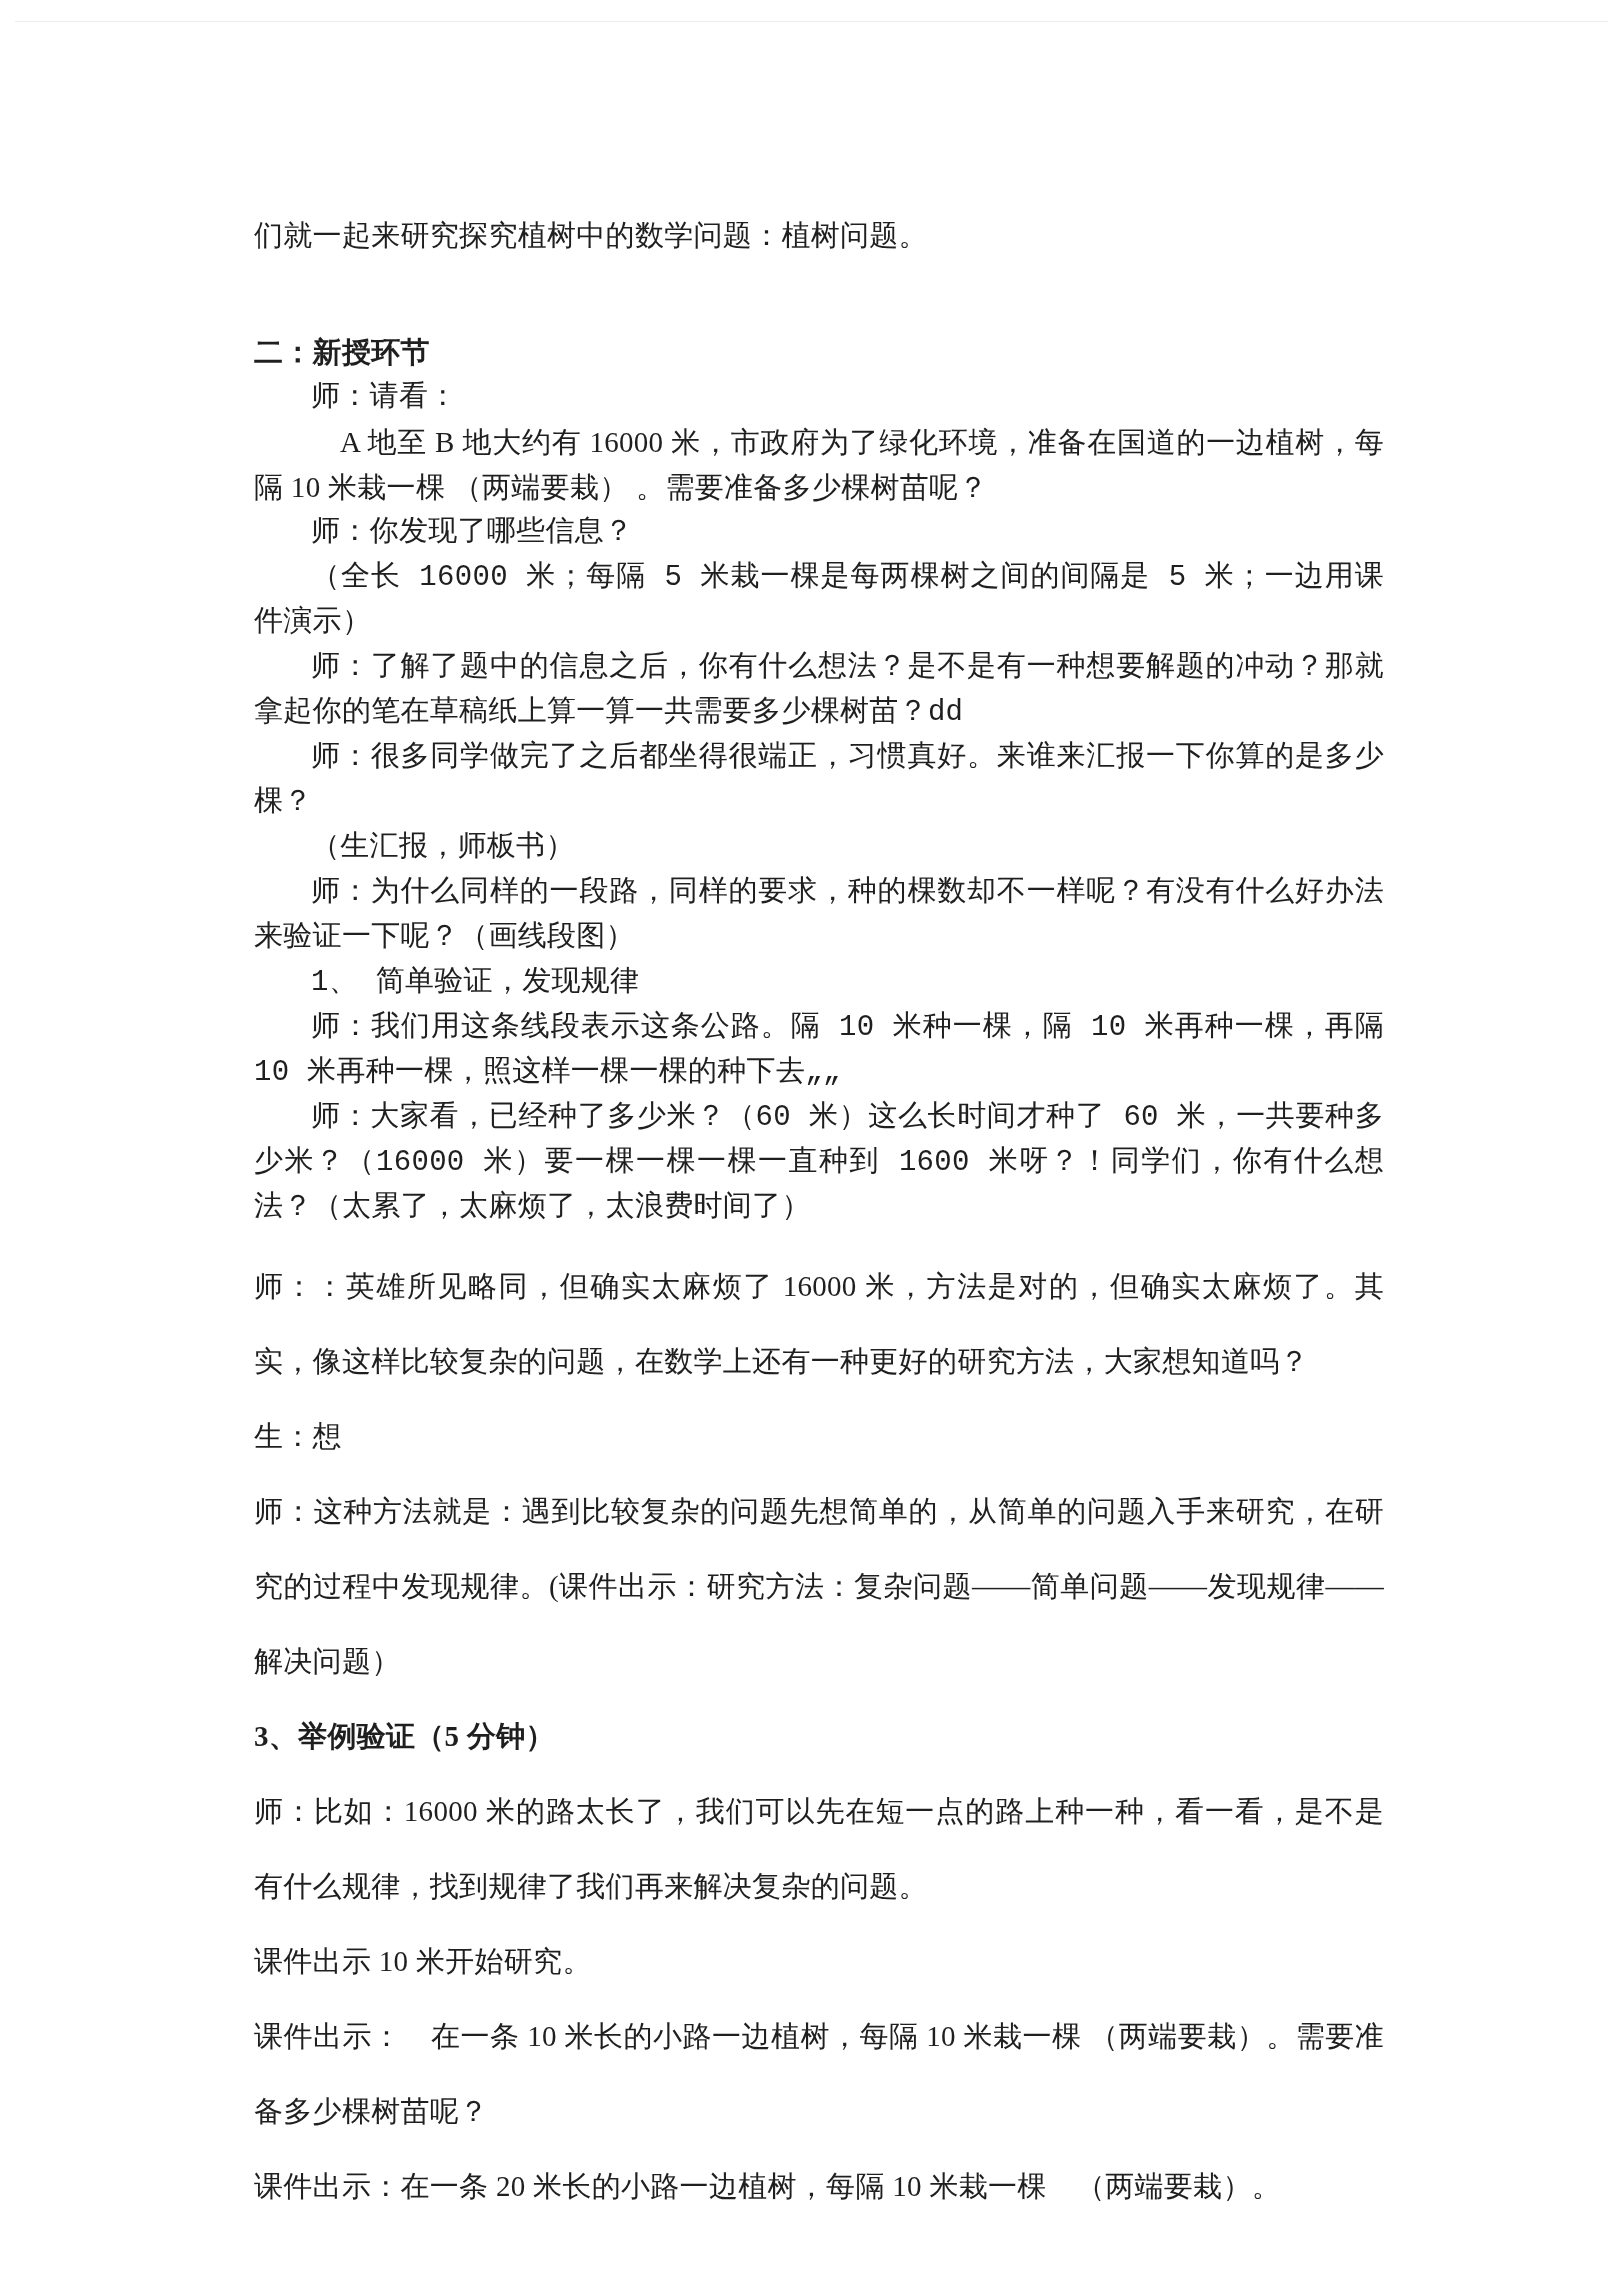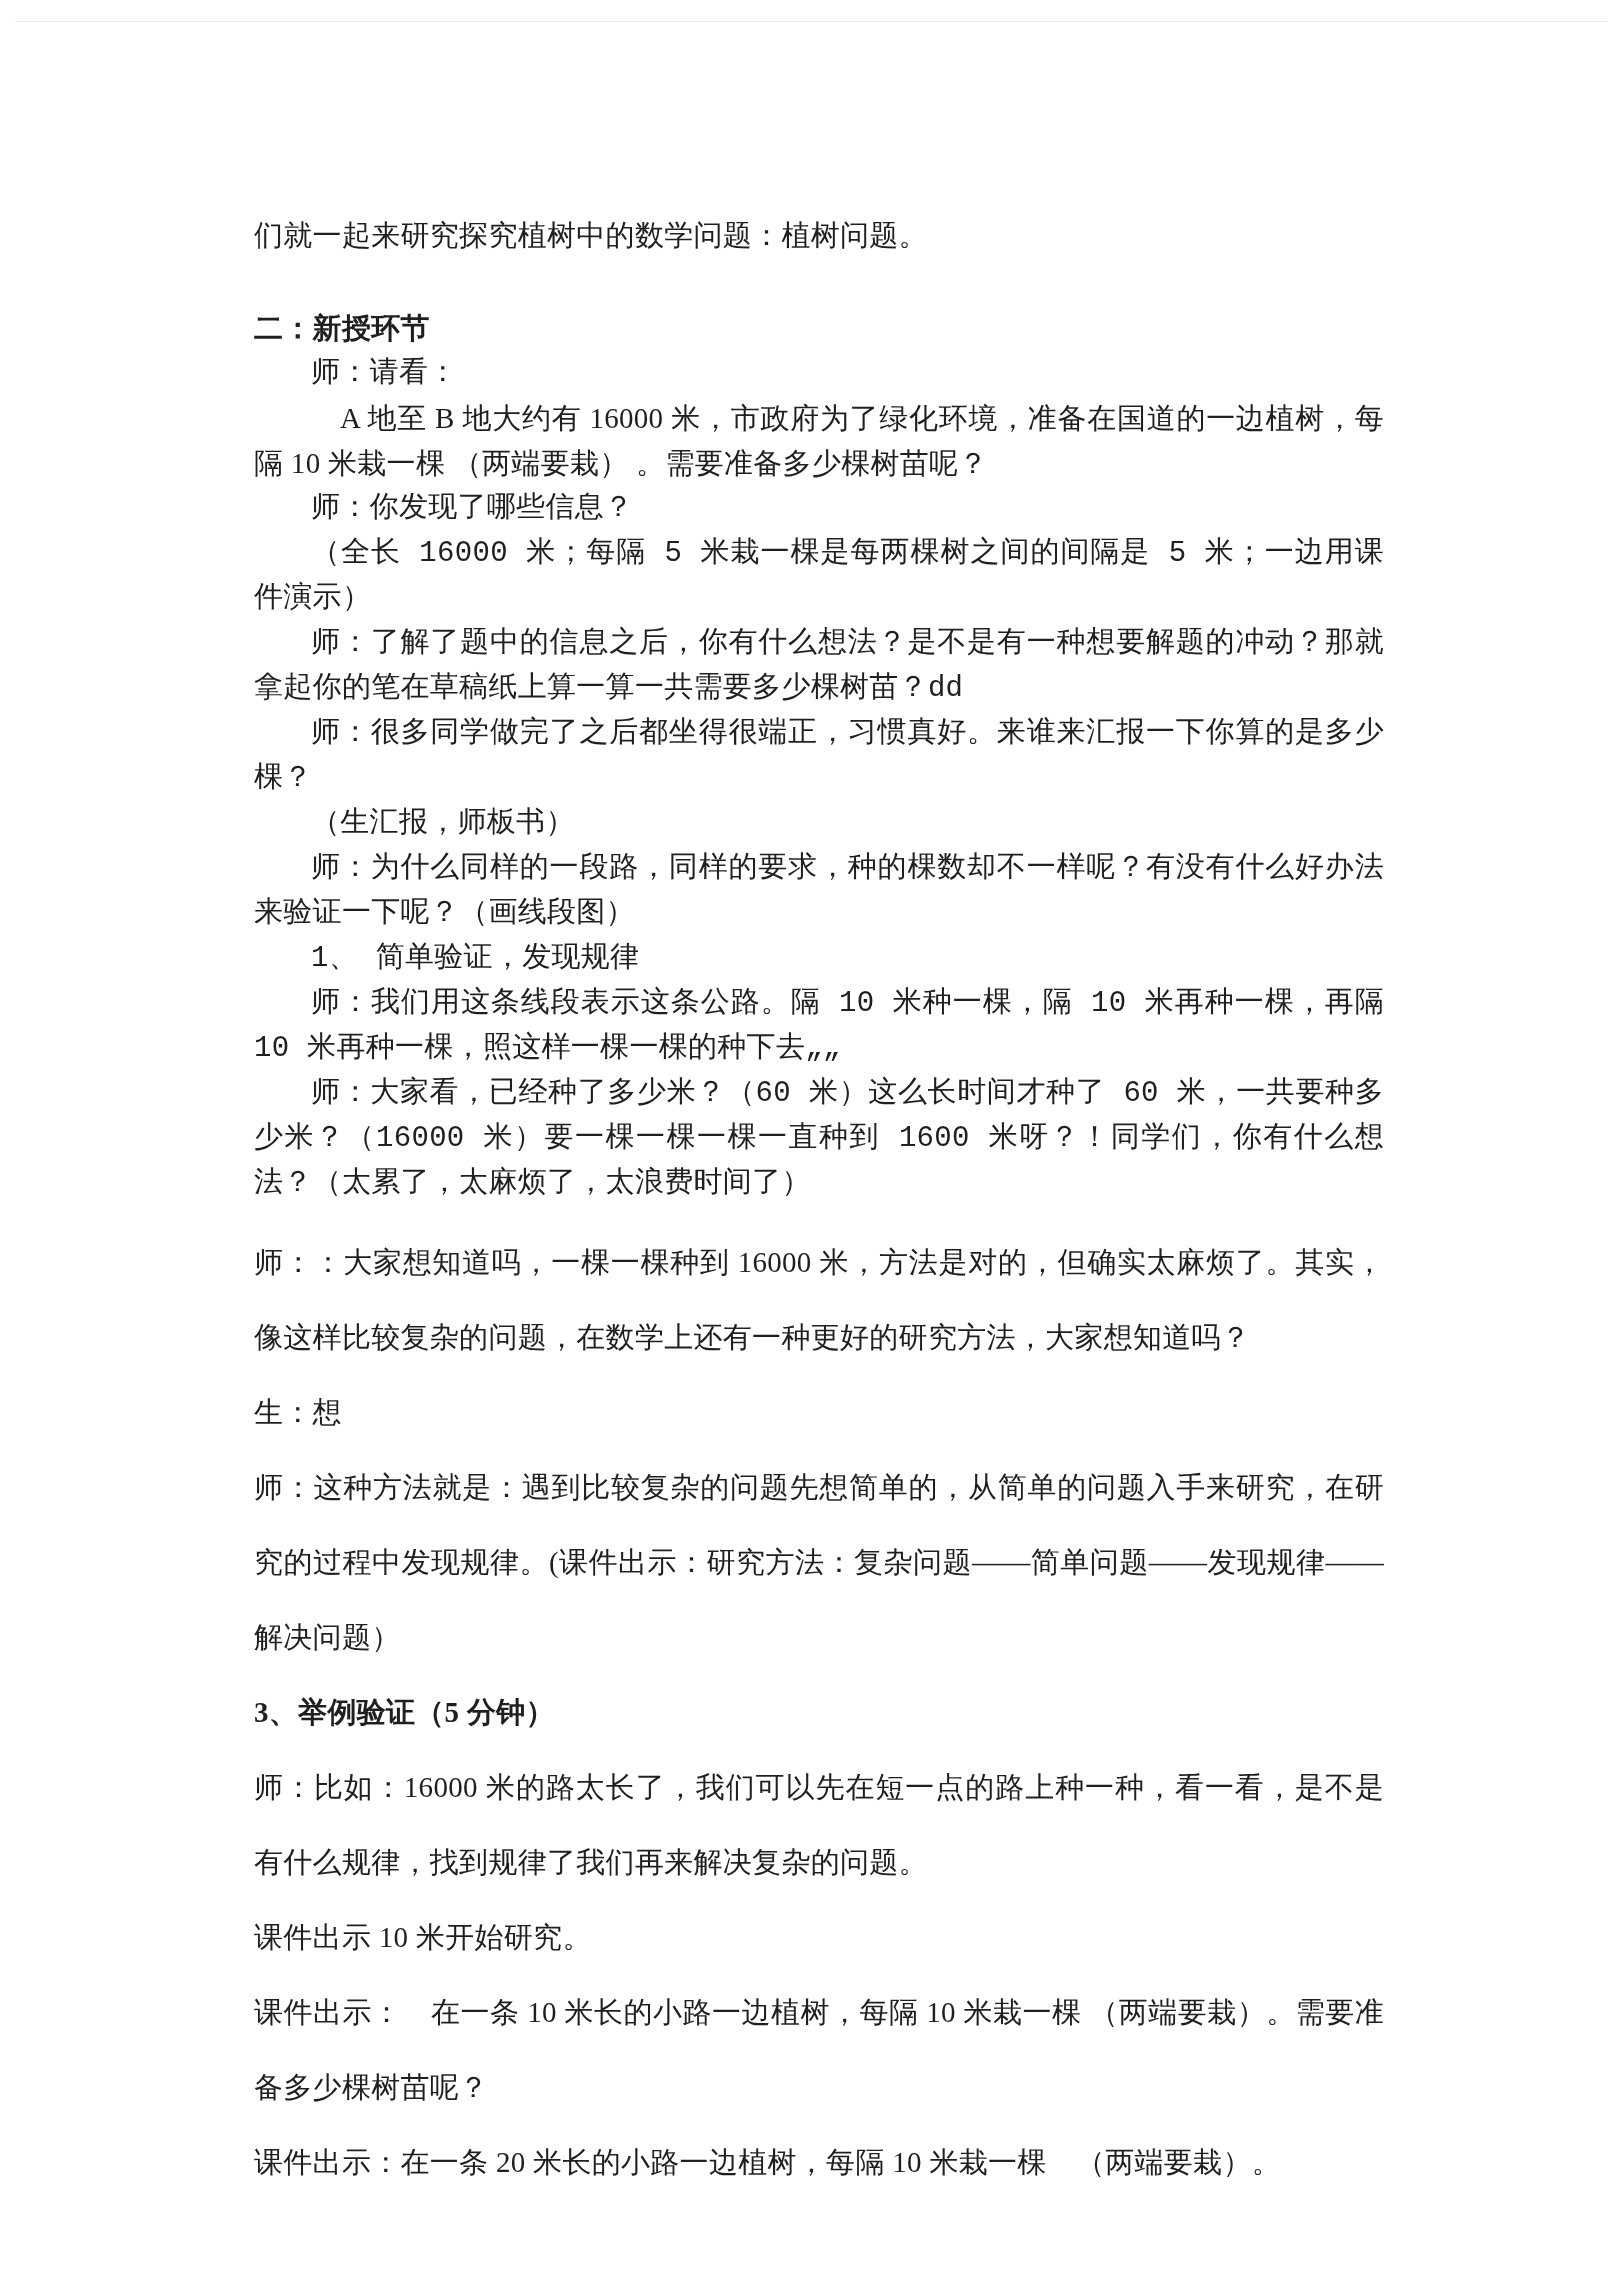--- a/index.html
+++ b/index.html
@@ -28,21 +28,21 @@
   }
   .para {
     font-size: 29px;
     letter-spacing: 0.3px;
     text-align: justify;
   }
   .para.dense { line-height: 45px; }
   .para.loose { line-height: 75px; }
   .para.indent { text-indent: 57px; font-family: Liberation Mono, monospace; }
   .para.indent-lg { text-indent: 86px; }
-  .para.gap-top-lg { margin-top: 48px; }
+  .para.gap-top-lg { margin-top: 72px; }
   .para.gap-top-sm { margin-top: 19px; }
   .para .bold, .para.heading { font-weight: 700; }
   .para .run { font-weight: inherit; }
 </style>
 </head>
 <body>
 
 <div class="page">
   <div class="scan-rule"></div>
   <div id="doc-body">
@@ -52,21 +52,21 @@
       <p class="para dense indent-lg"><span class="run bold">A 地至 B 地大约有 16000 米，市政府为了绿化环境，准备在国道的一边植树，每隔 10 米栽一棵 （两端要栽） 。需要准备多少棵树苗呢？</span></p>
       <p class="para dense indent"><span class="run">师：你发现了哪些信息？</span></p>
       <p class="para dense indent"><span class="run">（全长 16000 米；每隔 5 米栽一棵是每两棵树之间的间隔是 5 米；一边用课件演示）</span></p>
       <p class="para dense indent"><span class="run">师：了解了题中的信息之后，你有什么想法？是不是有一种想要解题的冲动？那就拿起你的笔在草稿纸上算一算一共需要多少棵树苗？dd</span></p>
       <p class="para dense indent"><span class="run">师：很多同学做完了之后都坐得很端正，习惯真好。来谁来汇报一下你算的是多少棵？</span></p>
       <p class="para dense indent"><span class="run">（生汇报，师板书）</span></p>
       <p class="para dense indent"><span class="run">师：为什么同样的一段路，同样的要求，种的棵数却不一样呢？有没有什么好办法来验证一下呢？（画线段图）</span></p>
       <p class="para dense indent"><span class="run">1、 简单验证，发现规律</span></p>
       <p class="para dense indent"><span class="run">师：我们用这条线段表示这条公路。隔 10 米种一棵，隔 10 米再种一棵，再隔 10 米再种一棵，照这样一棵一棵的种下去„„</span></p>
       <p class="para dense indent"><span class="run">师：大家看，已经种了多少米？（60 米）这么长时间才种了 60 米，一共要种多少米？（16000 米）要一棵一棵一棵一直种到 1600 米呀？！同学们，你有什么想法？（太累了，太麻烦了，太浪费时间了）</span></p>
-      <p class="para loose gap-top-sm"><span class="run">师：：大家想知道吗，一棵一棵种到 </span><span class="run bold">16000</span><span class="run"> 米，方法是对的，但确实太麻烦了。其实，像这样比较复杂的问题，在数学上还有一种更好的研究方法，大家想知道吗？</span></p>
+      <p class="para loose gap-top-sm"><span class="run">师：：英雄所见略同，但确实太麻烦了 </span><span class="run bold">16000</span><span class="run"> 米，方法是对的，但确实太麻烦了。其实，像这样比较复杂的问题，在数学上还有一种更好的研究方法，大家想知道吗？</span></p>
       <p class="para loose"><span class="run">生：想</span></p>
       <p class="para loose"><span class="run">师：这种方法就是：遇到比较复杂的问题先想简单的，从简单的问题入手来研究，在研究的过程中发现规律。(课件出示：研究方法：</span><span class="run bold">复杂问题——简单问题——发现规律——解决问题）</span></p>
       <p class="para loose heading"><span class="run bold">3、举例验证（5 分钟）</span></p>
       <p class="para loose"><span class="run">师：比如：</span><span class="run bold">16000</span><span class="run"> 米的路太长了，我们可以先在短一点的路上种一种，看一看，是不是有什么规律，找到规律了我们再来解决复杂的问题。</span></p>
       <p class="para loose"><span class="run">课件出示 </span><span class="run bold">10</span><span class="run"> 米开始研究。</span></p>
       <p class="para loose"><span class="run bold">课件出示：</span><span class="run">　在一条 </span><span class="run bold">10</span><span class="run"> 米长的小路一边植树，每隔 </span><span class="run bold">10</span><span class="run"> 米栽一棵 （两端要栽）。需要准备多少棵树苗呢？</span></p>
       <p class="para loose"><span class="run bold">课件出示：</span><span class="run">在一条 </span><span class="run bold">20</span><span class="run"> 米长的小路一边植树，每隔 </span><span class="run bold">10</span><span class="run"> 米栽一棵　（两端要栽）。</span></p>
     </div>
 </div>
 

